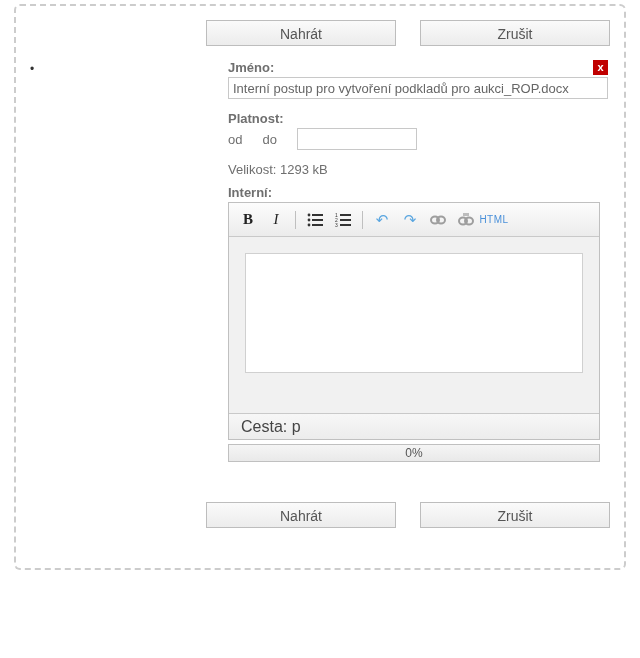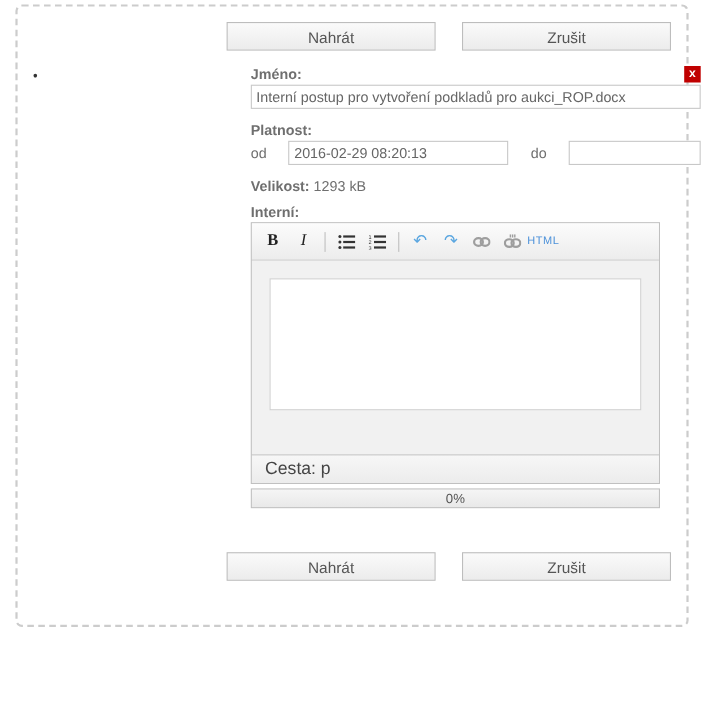--- a/index.html
+++ b/index.html
@@ -94,21 +94,21 @@
     color: #6f6f6f;
     font-size: 13px;
   }
   .validity-row input.from { flex: 0 0 200px; }
   .validity-row input.to { flex: 0 0 120px; }
   .size-row {
     color: #6f6f6f;
     font-size: 13px;
     margin-bottom: 8px;
   }
-  .size-row .lbl { font-weight: bold; }
+  .size-row .lbl { font-weight: normal; }
   .editor-wrap {
     border: 1px solid #c0c0c0;
     background: #f1f1f1;
     width: 372px;
   }
   .toolbar {
     height: 34px;
     border-bottom: 1px solid #c9c9c9;
     background: linear-gradient(#fcfcfc,#ececec);
     display: flex;
@@ -189,21 +189,20 @@
         </div>
         <input class="txt" type="text" value="Interní postup pro vytvoření podkladů pro aukci_ROP.docx" style="">
       </div>
 
       <div class="field">
         <div class="row-label">
           <span>Platnost:</span>
         </div>
         <div class="validity-row">
           <span class="lbl-inline">od</span>
-          <input class="txt from" type="text" value="2016-02-29 08:20:13" style="">
           <span class="lbl-inline">do</span>
           <input class="txt to" type="text" value="" style="">
         </div>
       </div>
 
       <div class="size-row">
         <span class="lbl">Velikost:</span>
         <span>1293 kB</span>
       </div>
 

